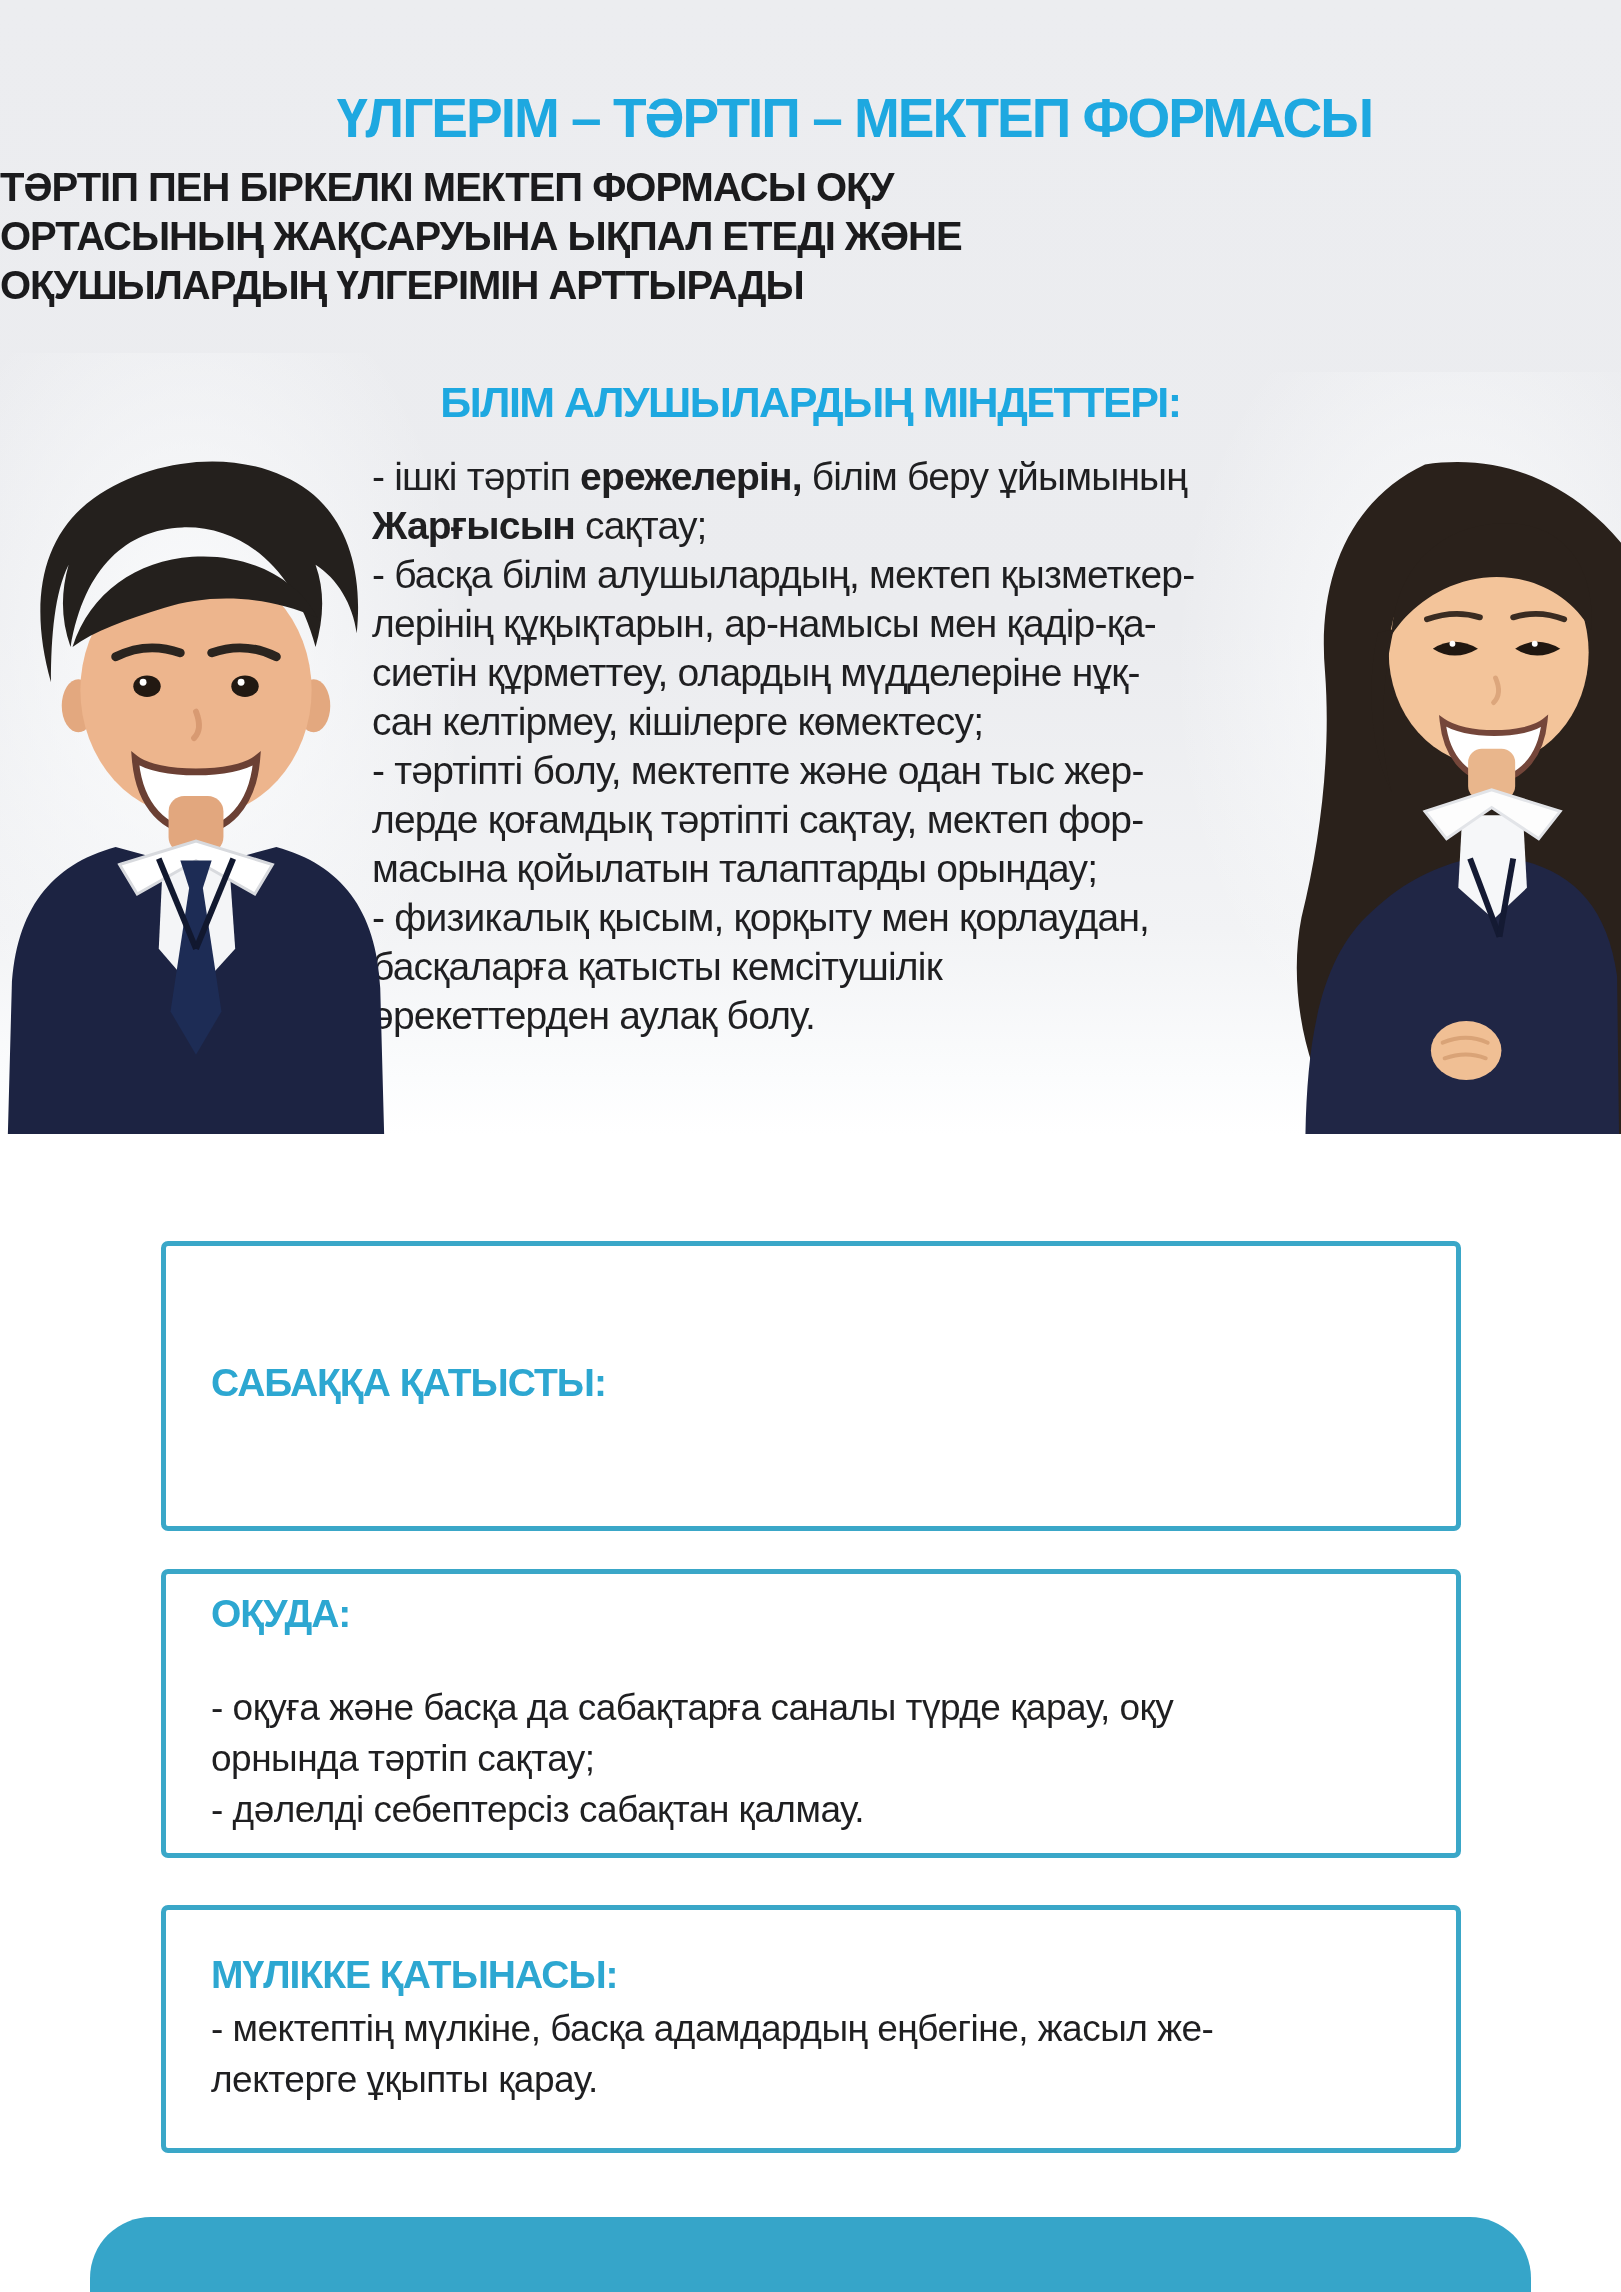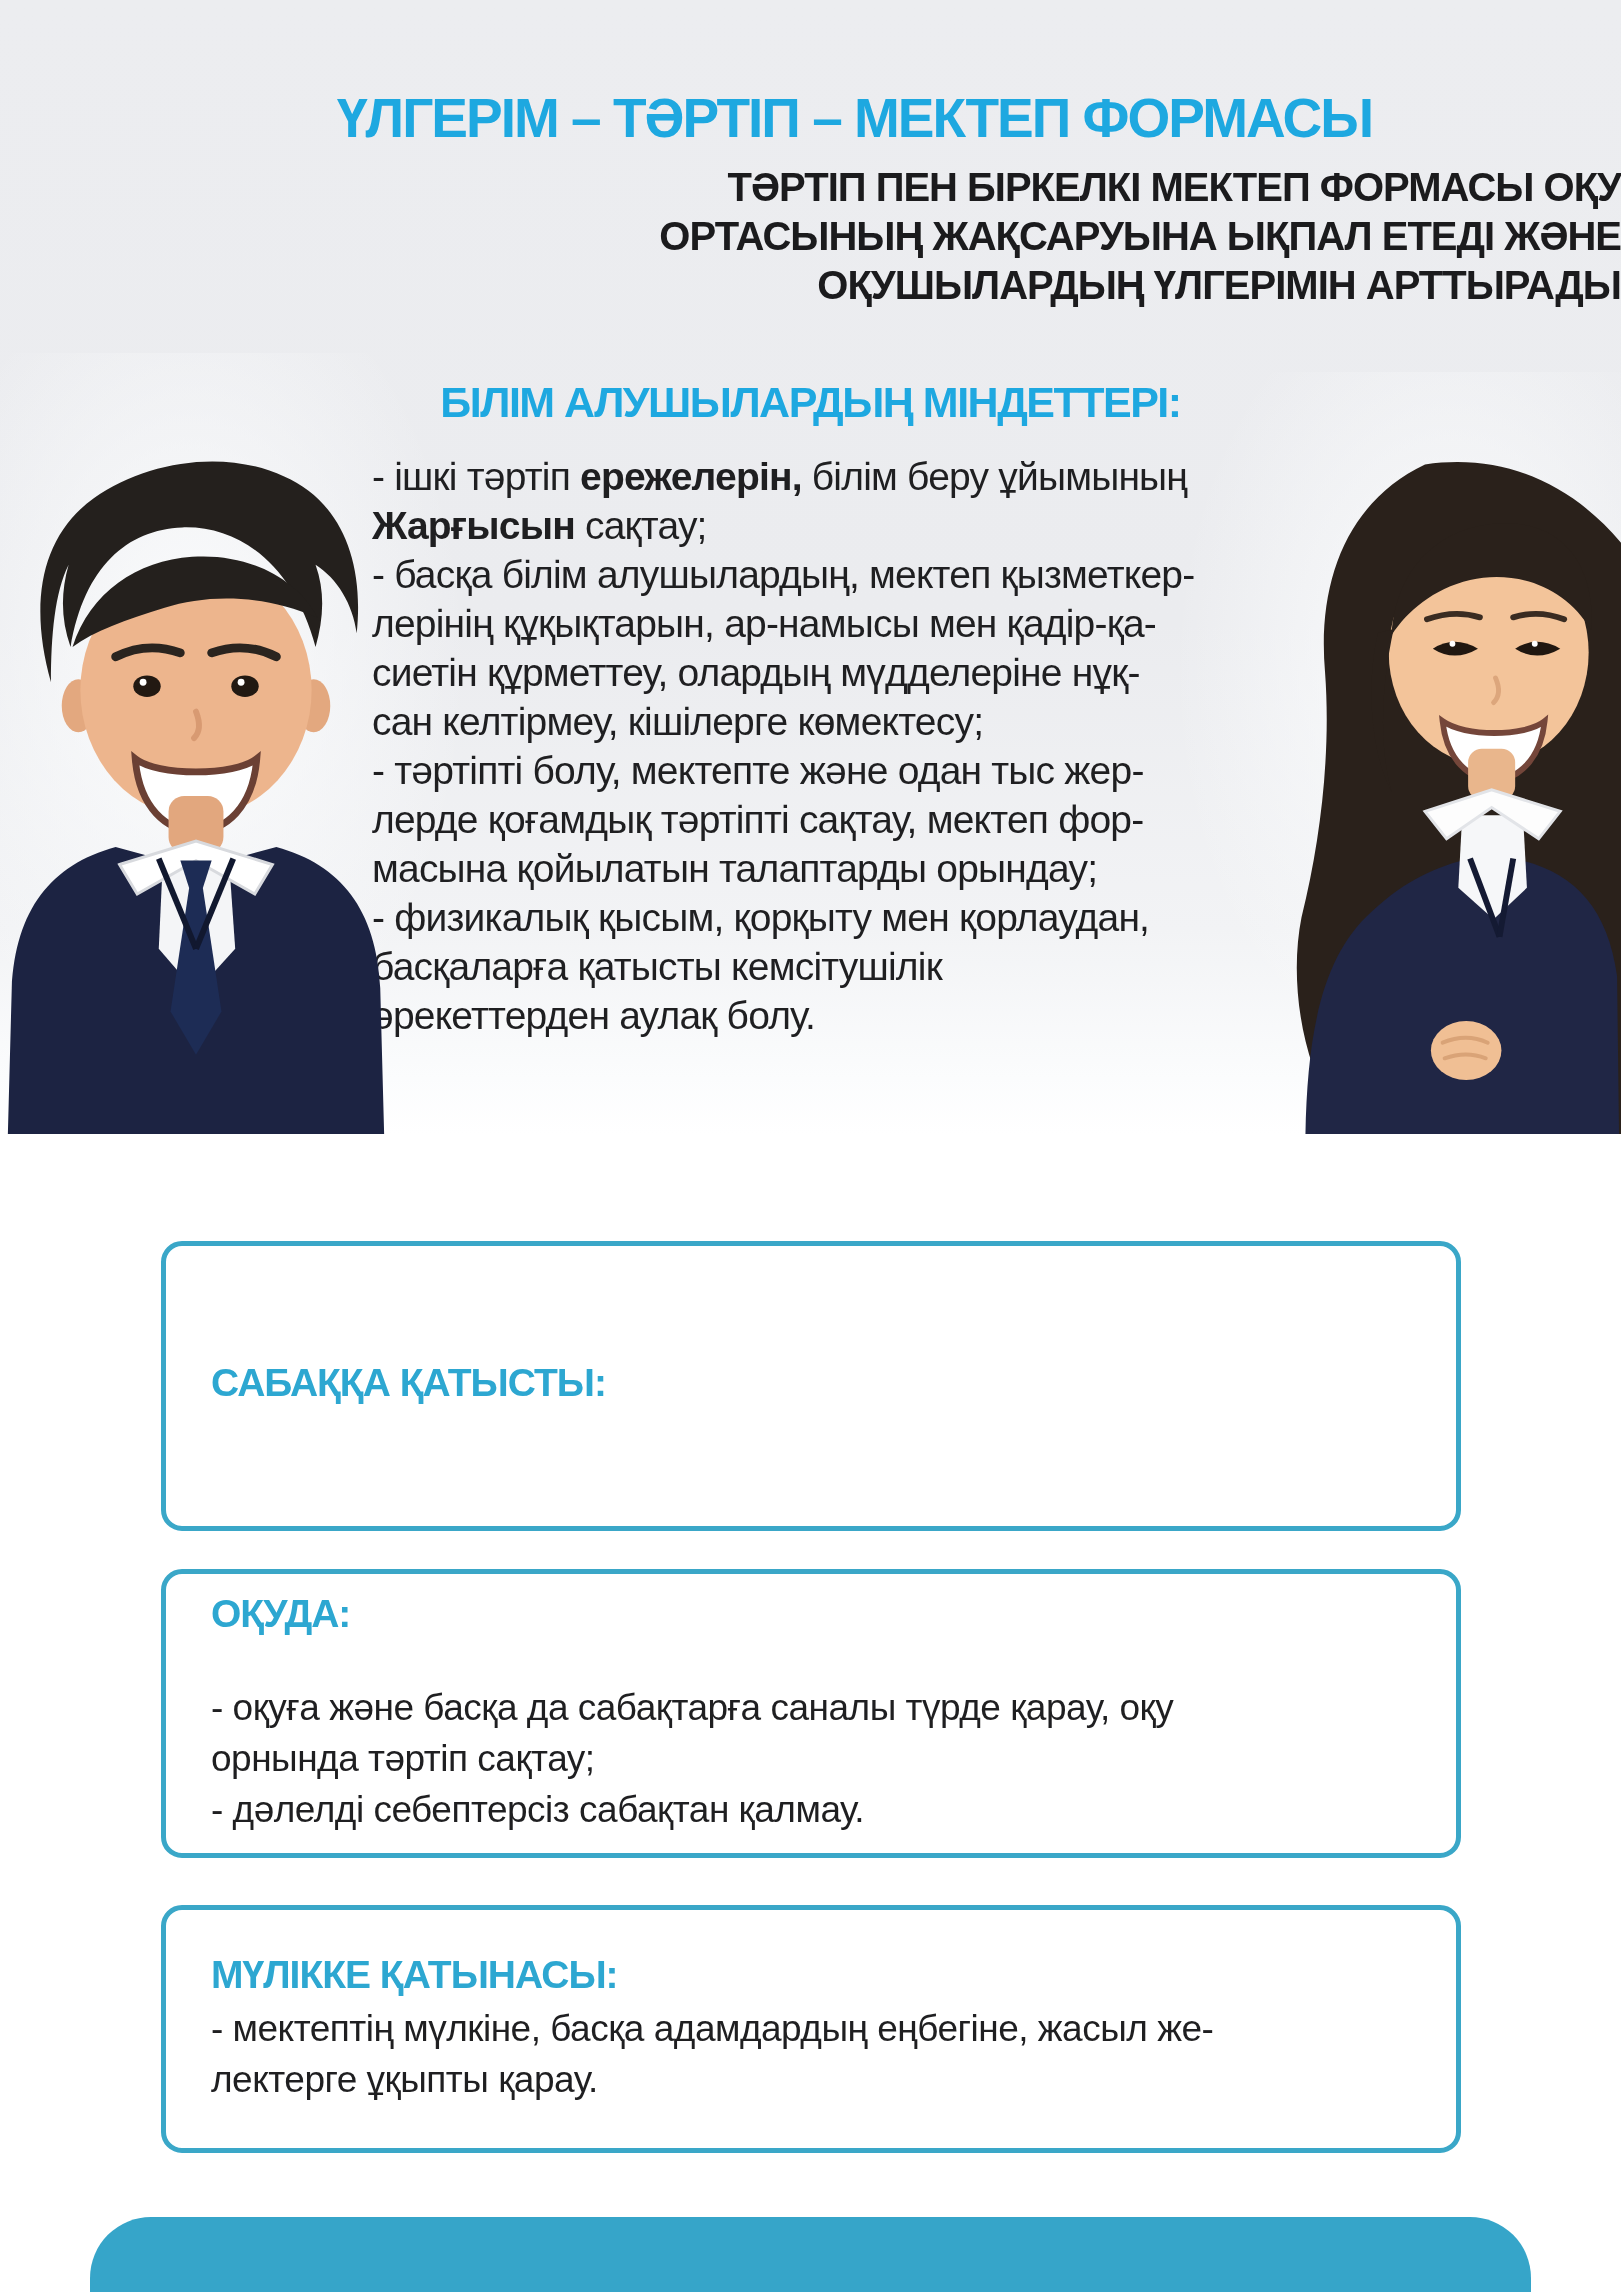--- a/index.html
+++ b/index.html
@@ -20,40 +20,40 @@
   .glow.right{right:-59px;top:372px;width:510px;height:725px;
     background:radial-gradient(ellipse at 55% 42%,#fbfcfd 0%,rgba(250,251,252,0) 70%);}
   .poster-title{
     position:absolute;left:0;top:86px;width:1621px;
     text-align:center;font-size:55px;font-weight:700;letter-spacing:-2px;
     color:#1ea8e0;
     margin-left:44px;
   }
   .poster-subtitle{
     position:absolute;left:0;top:163px;width:1621px;
-    text-align:right;font-size:40px;font-weight:700;line-height:49px;
+    text-align:left;font-size:40px;font-weight:700;line-height:49px;
     letter-spacing:-1px;color:#1b1b1d;white-space:pre-line;
   }
   .duties-heading{
     position:absolute;left:0;top:378px;width:1621px;
     text-align:center;font-size:43px;font-weight:700;letter-spacing:-1.5px;
     color:#1ea8e0;
   }
   .duties-text{
     position:absolute;left:372px;top:452px;width:921px;
     font-size:39px;line-height:49px;letter-spacing:-0.8px;
     color:#1f1f21;white-space:pre-line;
   }
   .duties-text b{font-weight:700;}
   .photo{position:absolute;}
   .photo.boy{left:0;top:400px;width:392px;height:735px;}
   .photo.girl{right:0;top:427px;width:343px;height:708px;}
   .rules-box{
     position:absolute;left:161px;width:1300px;box-sizing:border-box;
-    background:#ffffff;border:5.9px solid #3aa7c8;border-radius:21px;
+    background:#ffffff;border:5.9px solid #3aa7c8;border-radius:7px;
     display:flex;flex-direction:column;justify-content:center;
     padding:0 45px;
   }
   .rules-box.b1{top:1241px;height:290px;}
   .rules-box.b2{top:1569px;height:289px;gap:41px;}
   .rules-box.b3{top:1905px;height:248px;}
   .box-heading{
     font-size:39px;font-weight:700;letter-spacing:-1px;color:#2da7d1;
     margin:0 0 5.9px 0;
   }

